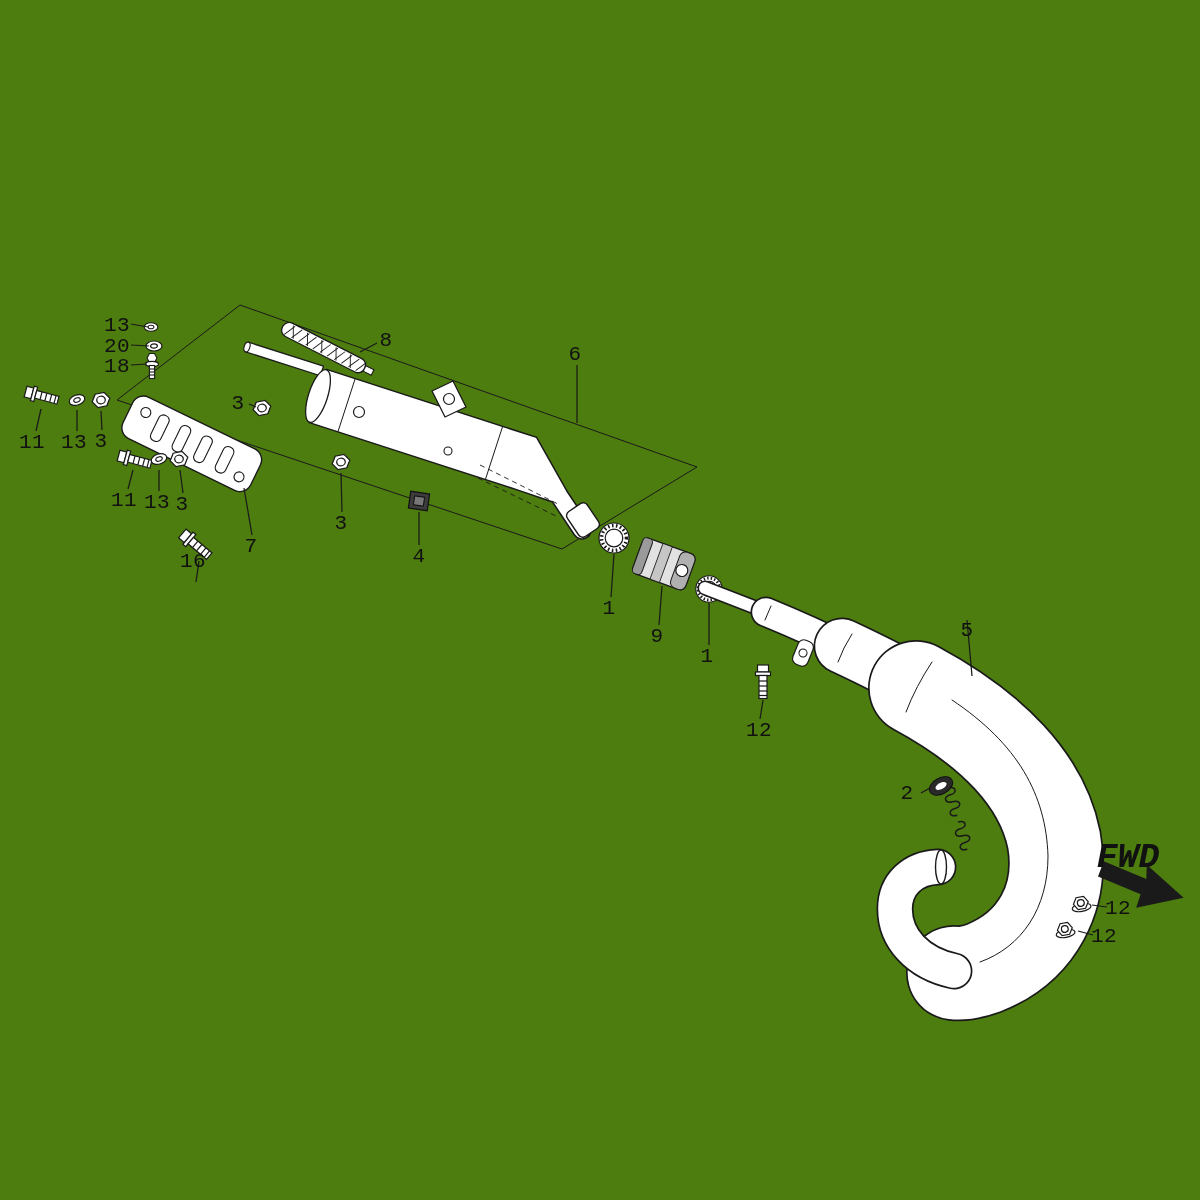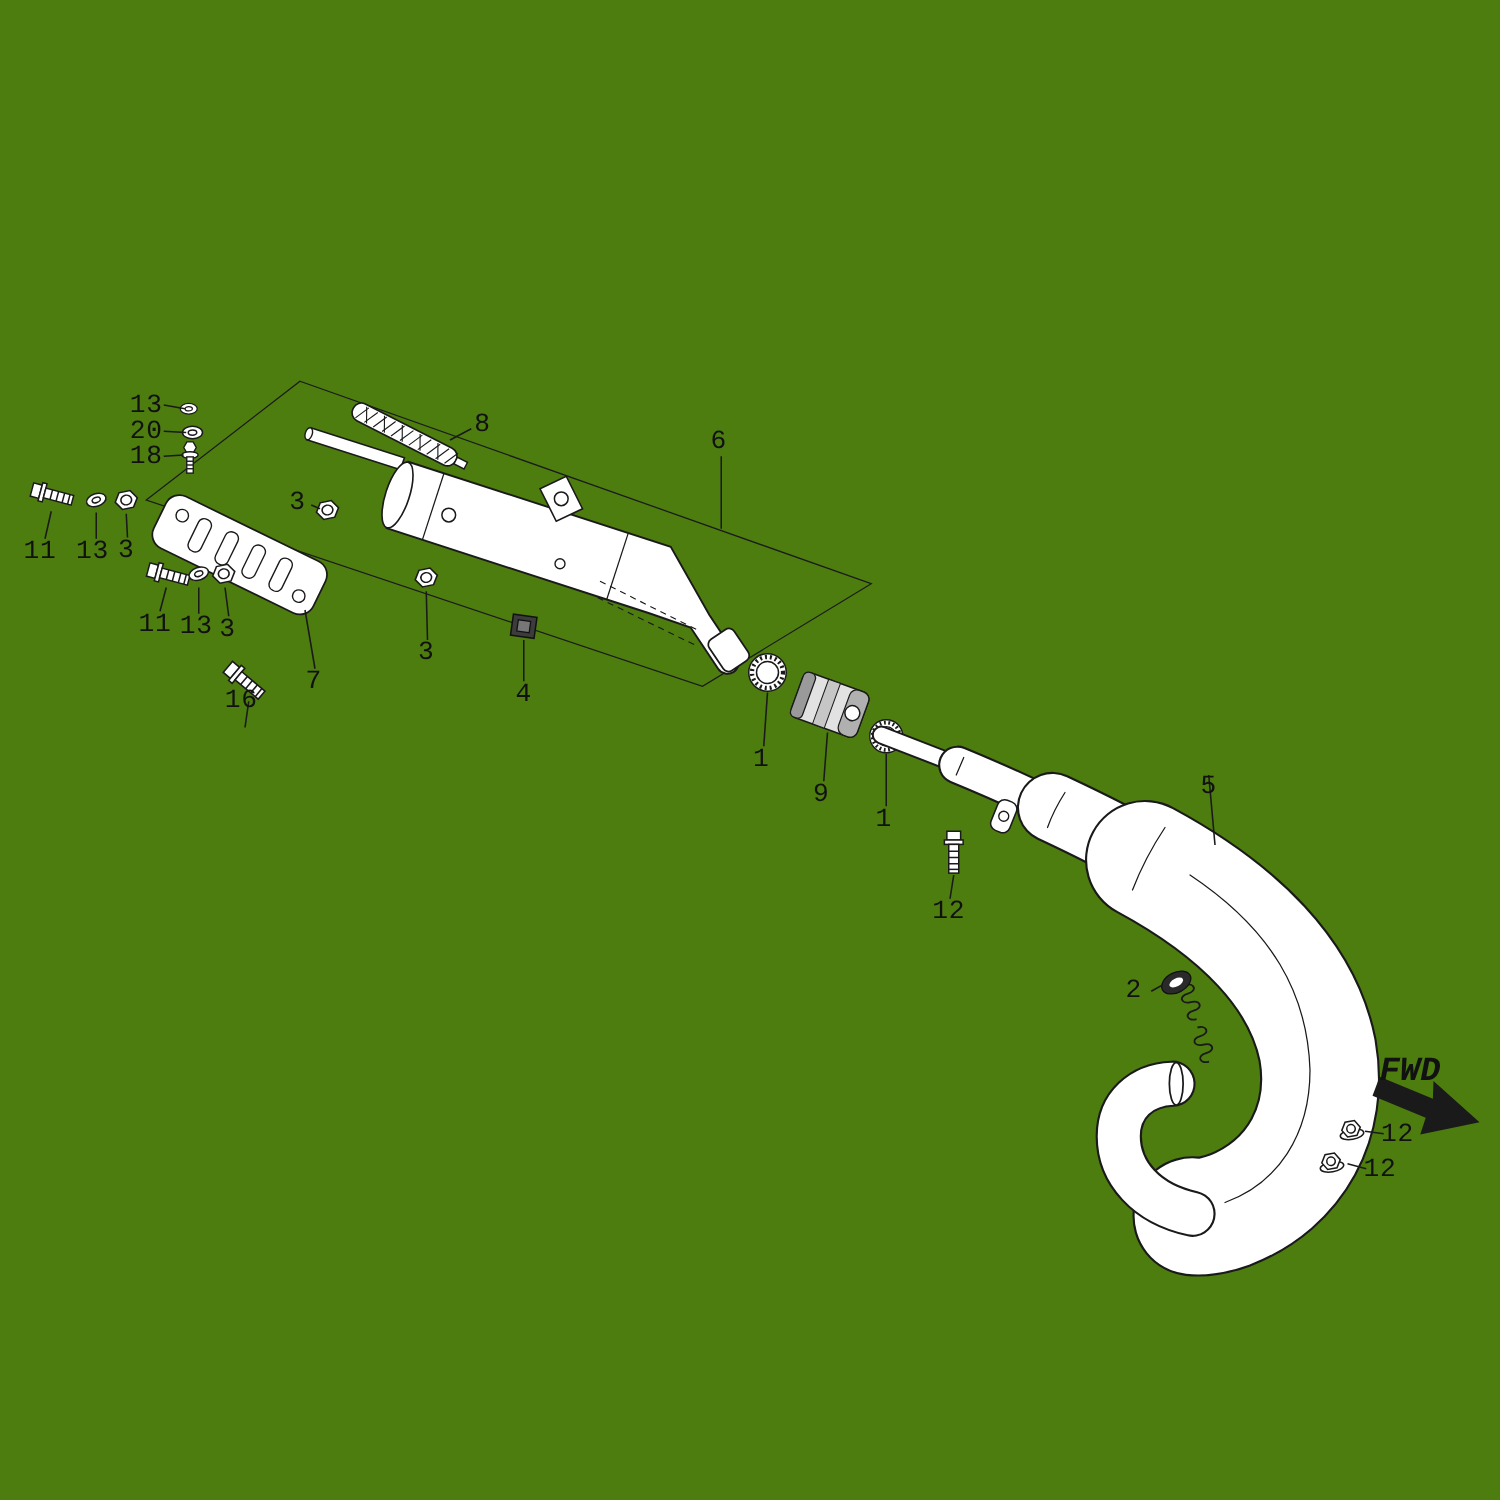--- a/index.html
+++ b/index.html
@@ -1,21 +1,21 @@
 <!DOCTYPE html>
 <html><head>
 <meta charset="utf-8">
 <style>
   html,body{margin:0;padding:0;background:#ffffff;}
   .stage{position:relative;width:1200px;height:1200px;background:#4d7c0f;overflow:hidden;
          font-family:Liberation Mono, monospace;}
   .stage svg{position:absolute;left:0;top:0;}
   .callout{position:absolute;transform:translate(-50%,-50%);font-size:21px;color:#111;
            letter-spacing:0.5px;white-space:nowrap;}
-  .fwd{position:absolute;transform:translate(-50%,-50%);font-size:27px;font-weight:bold;
+  .fwd{position:absolute;transform:translate(-50%,-50%);font-size:35px;font-weight:bold;
        font-style:italic;color:#111;}
 </style>
 </head>
 <body>
 
 <div class="stage">
 
 <svg width="1200" height="1200" viewBox="0 0 1200 1200">
   <defs>
     <g id="washerS" stroke="#1a1a1a" stroke-width="1.2" fill="#fff">

